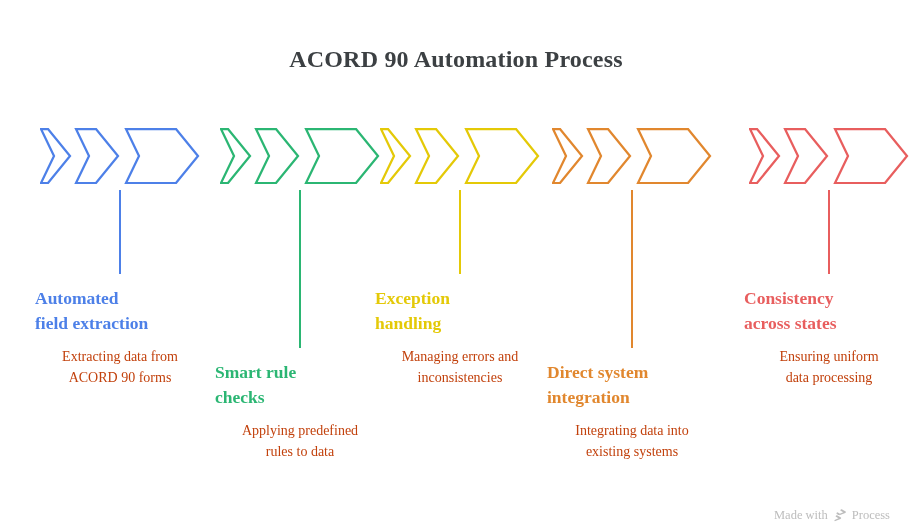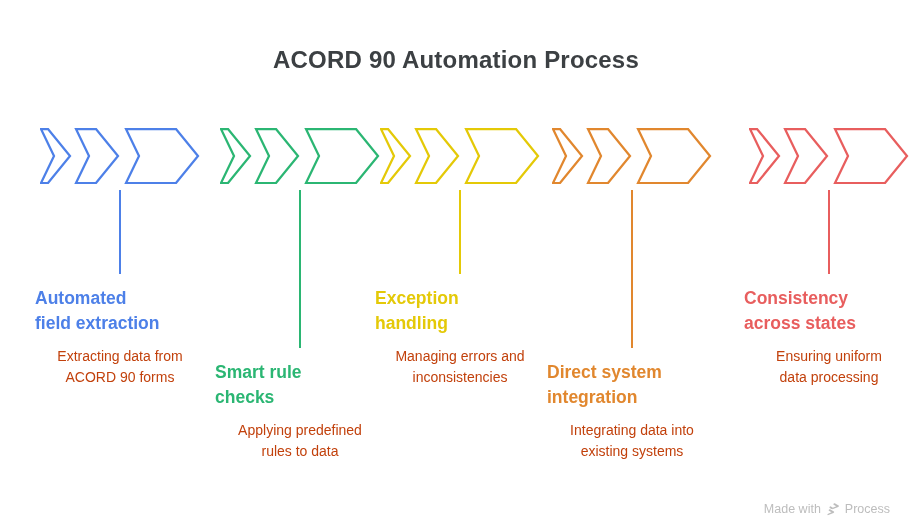--- a/index.html
+++ b/index.html
@@ -2,21 +2,21 @@
 <html><head>
 <meta charset="utf-8">
 <style>
   html, body { margin: 0; padding: 0; background: #ffffff; }
   .canvas {
     position: relative;
     width: 912px;
     height: 528px;
     background: #ffffff;
     overflow: hidden;
-    font-family: Liberation Sans, sans-serif;
+    font-family: Liberation Serif, serif;
   }
   .title {
     position: absolute;
     top: 46px;
     left: 0;
     width: 100%;
     text-align: center;
     font-size: 24px;
     font-weight: bold;
     color: #3c4043;
@@ -64,21 +64,21 @@
     text-align: center;
     font-size: 14px;
     line-height: 21px;
     color: #c2410c;
   }
   .odd  .desc { top: 346px; }
   .even .desc { top: 420px; }
   .watermark {
     position: absolute;
     right: 22px;
-    bottom: 12px;
+    bottom: 5px;
     display: flex;
     align-items: center;
     gap: 5px;
     font-size: 12.5px;
     color: #bdbdbd;
     margin-left: 36px;
   }
   .watermark svg { display: block; }
 </style>
 </head>

